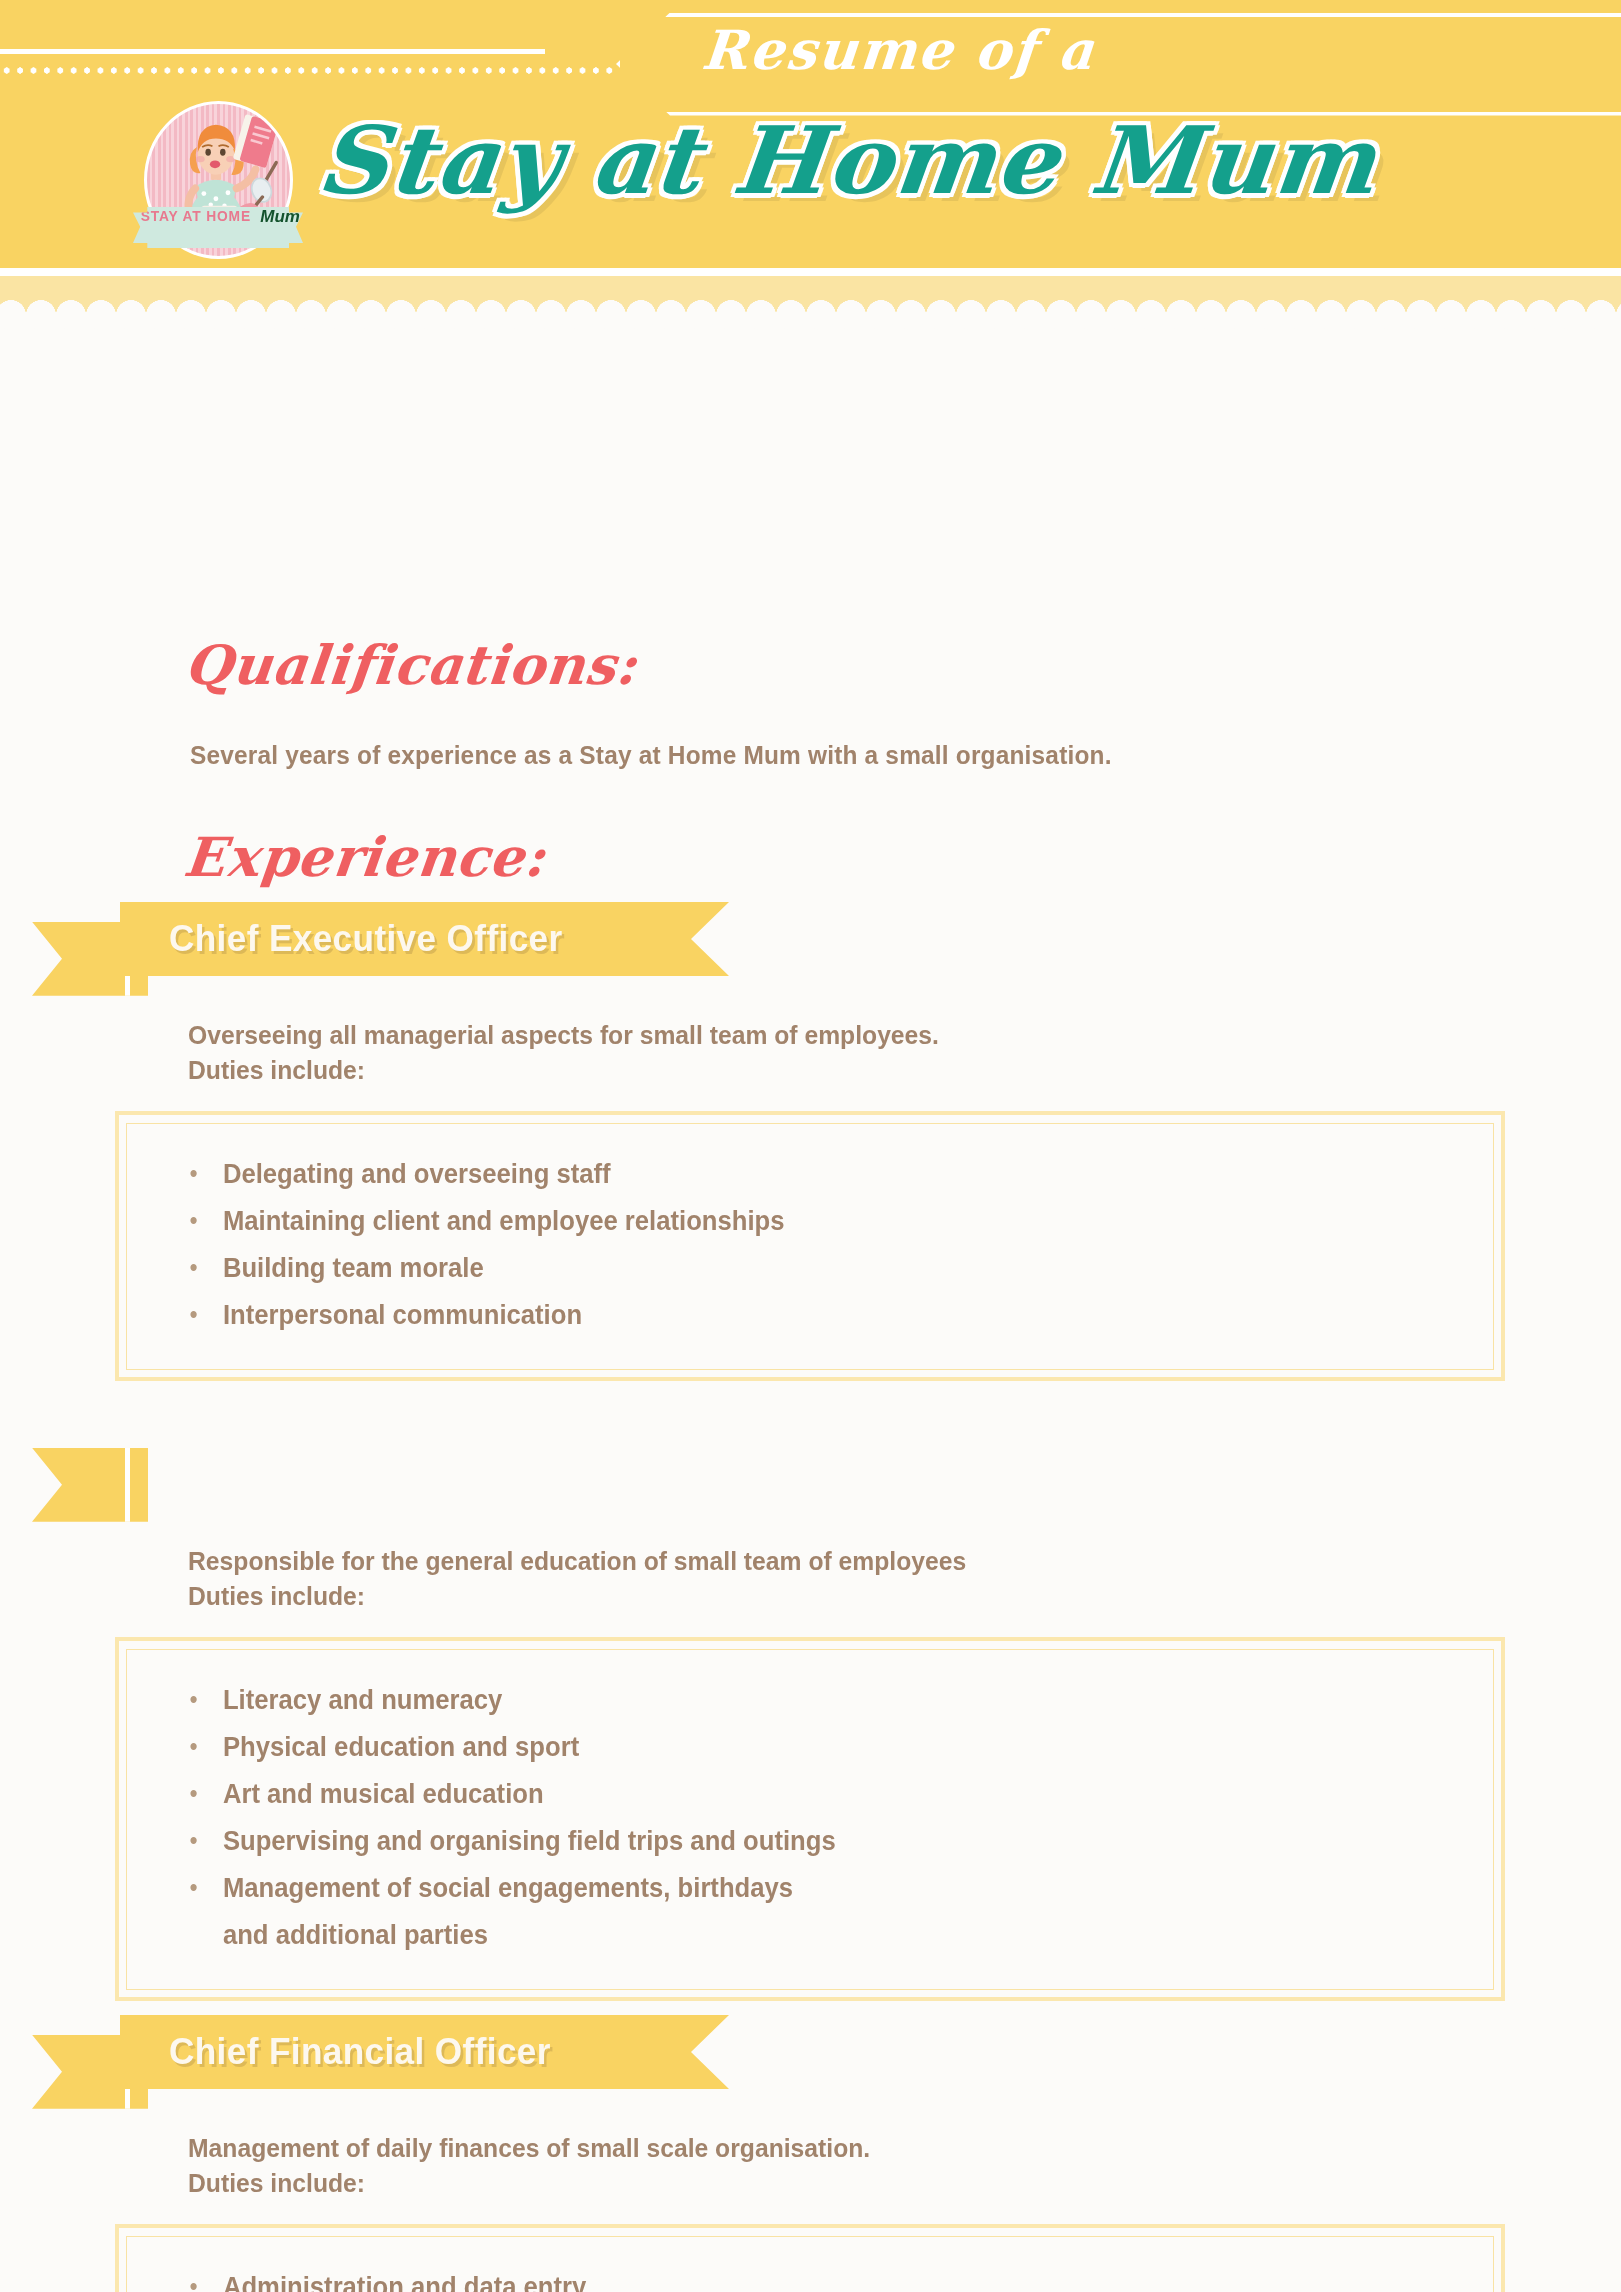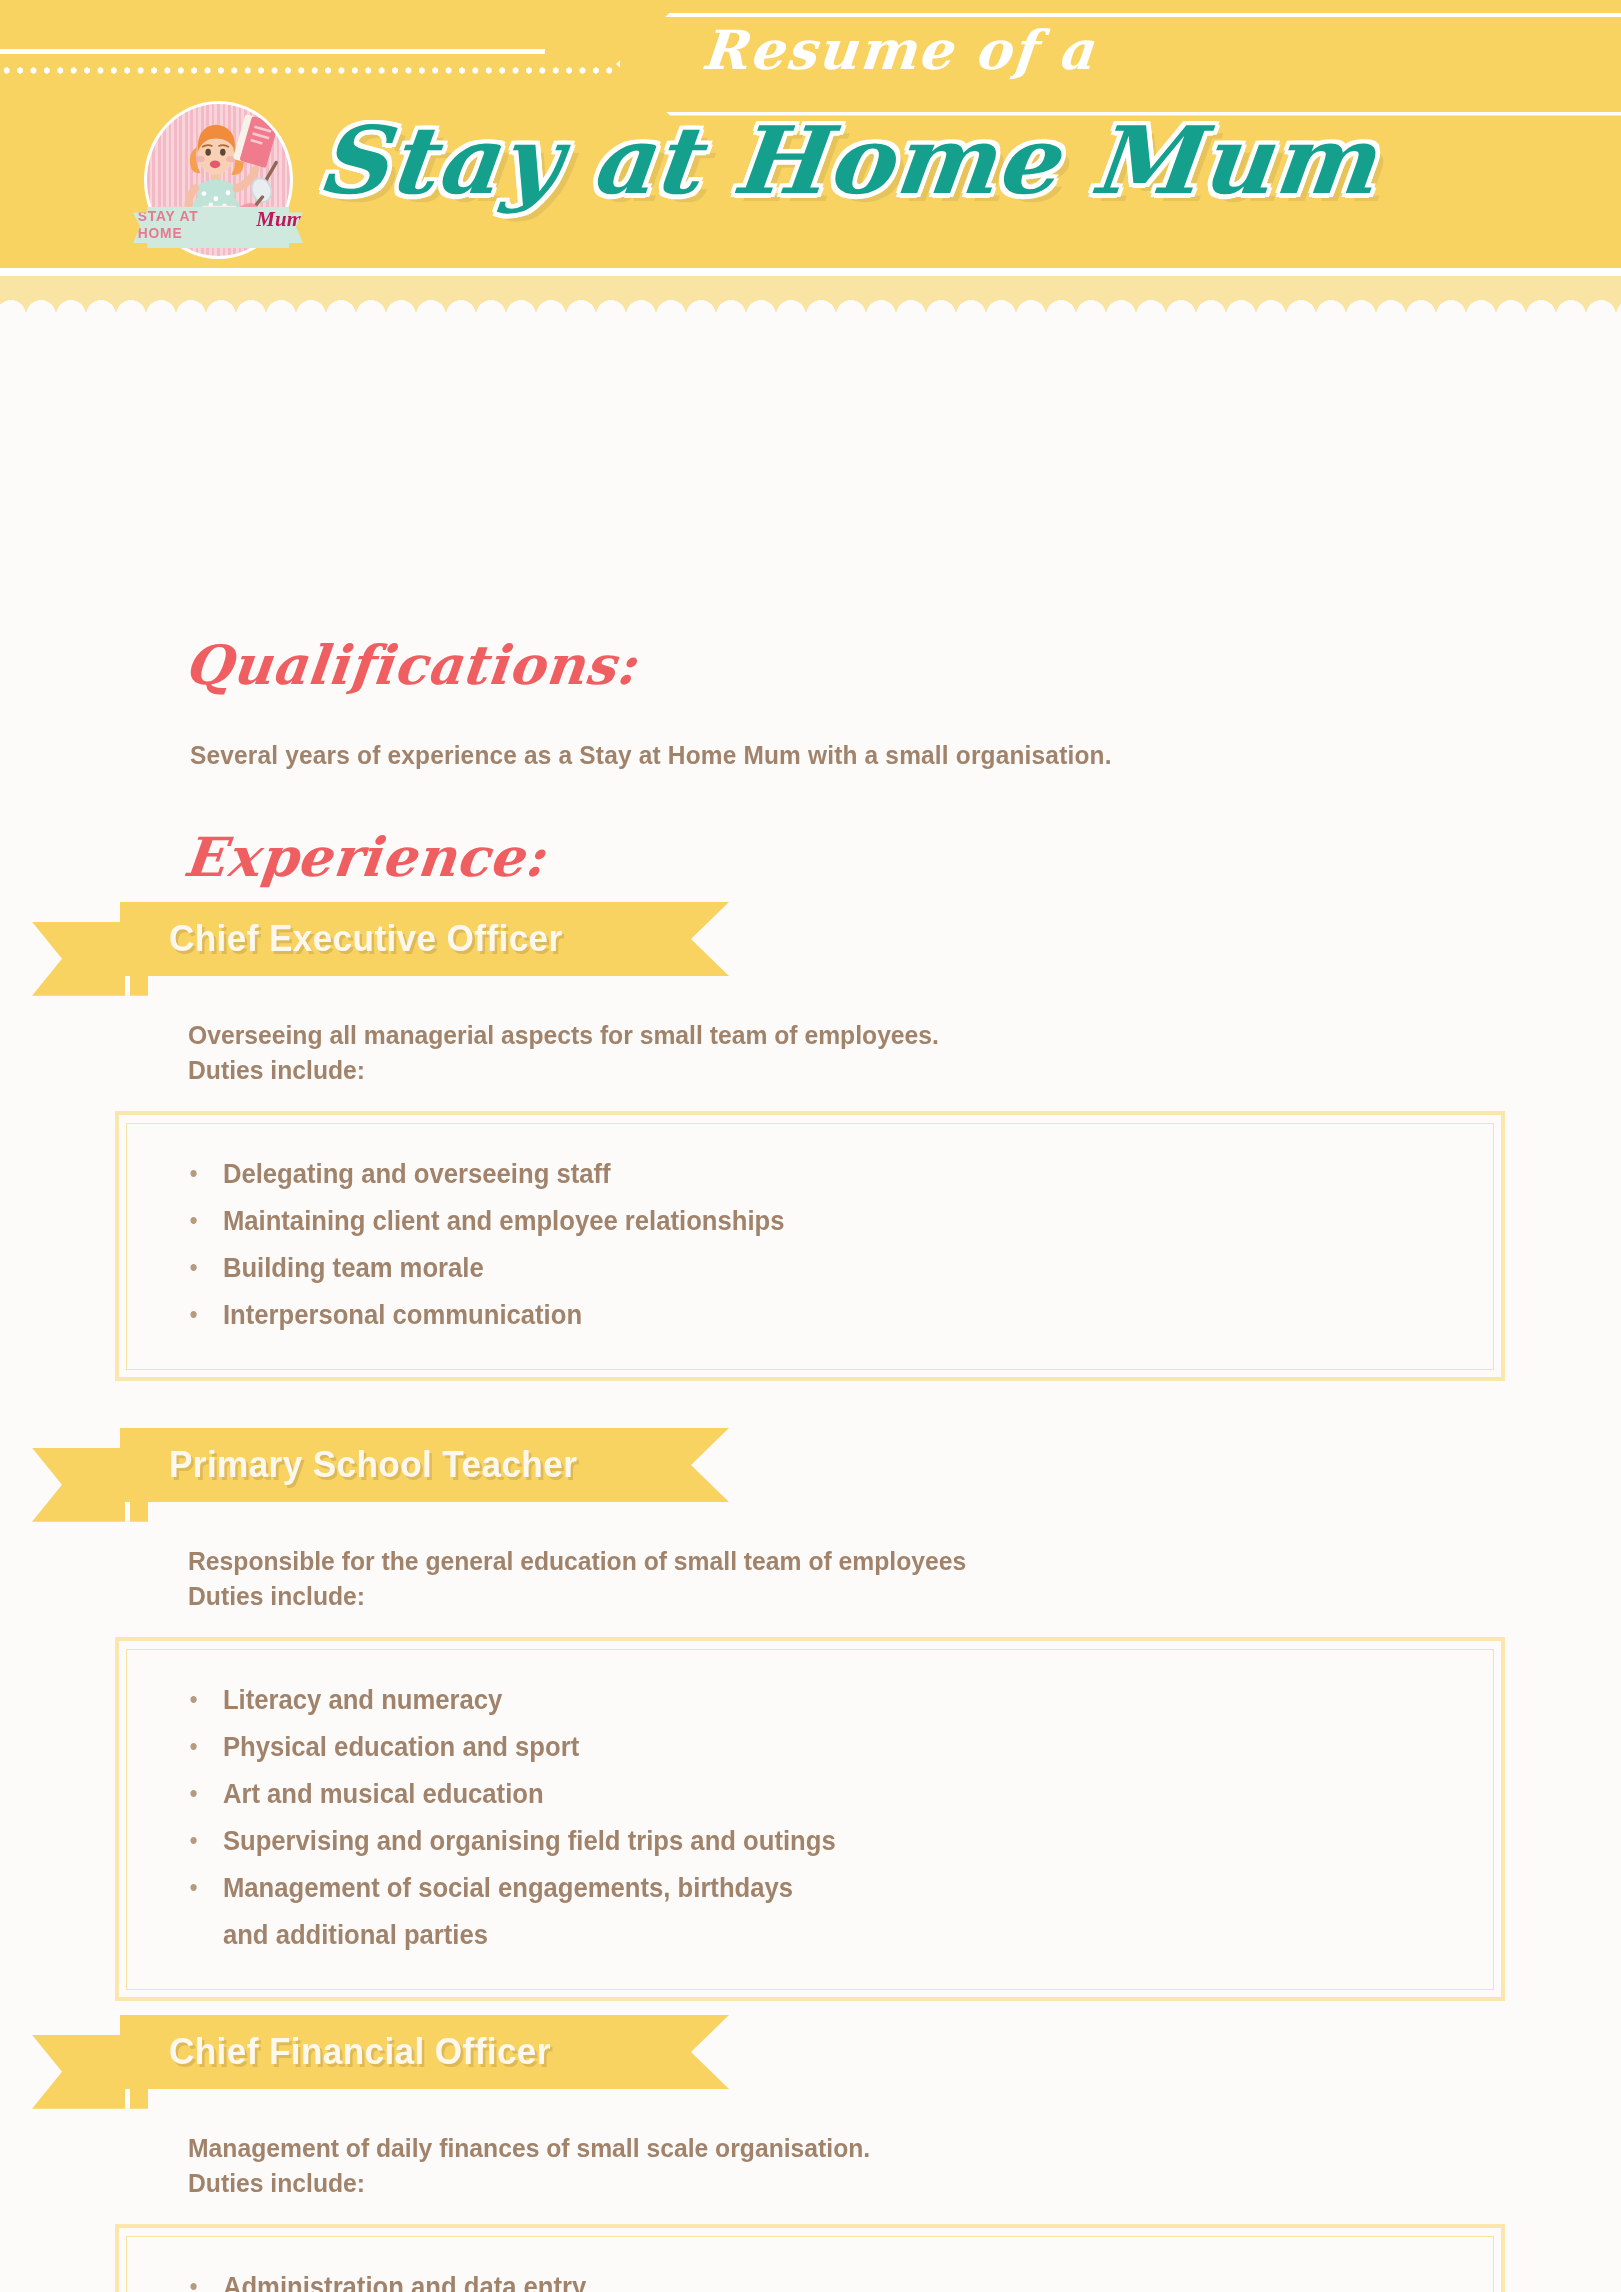--- a/index.html
+++ b/index.html
@@ -117,25 +117,25 @@
   }
   .logo-banner .lb-main {
     font-family: "Liberation Sans Narrow", "Liberation Sans", sans-serif;
     font-weight: bold;
     font-size: 15px;
     letter-spacing: 0.9px;
     color: #e8798f;
     transform: scaleX(0.92);
   }
   .logo-banner .lb-script {
-    font-family: Liberation Serif, serif;
+    font-family: Liberation Sans, sans-serif;
     font-style: italic;
     font-weight: bold;
-    font-size: 21px;
-    color: #be185d;
+    font-size: 17px;
+    color: #14532d;
   }
 
   
   .main-title {
     position: absolute;
     left: 347px;
     top: 106px;
     font-family: "DejaVu Serif", serif;
     font-style: italic;
     font-weight: bold;
@@ -421,23 +421,20 @@
             <li>Building team morale</li>
             <li>Interpersonal communication</li>
           </ul>
         </div>
       </div>
     </div>
 
     <div class="job job-2">
       <div class="ribbon">
         <div class="ribbon-tail"></div>
-        <div class="ribbon-band">
-          <span class="ribbon-label">Primary School Teacher</span>
-        </div>
       </div>
       <div class="job-summary">
         <div>Responsible for the general education of small team of employees</div>
         <div>Duties include:</div>
       </div>
       <div class="duties-box">
         <div class="duties-inner">
           <ul class="duties-list">
             <li>Literacy and numeracy</li>
             <li>Physical education and sport</li>

